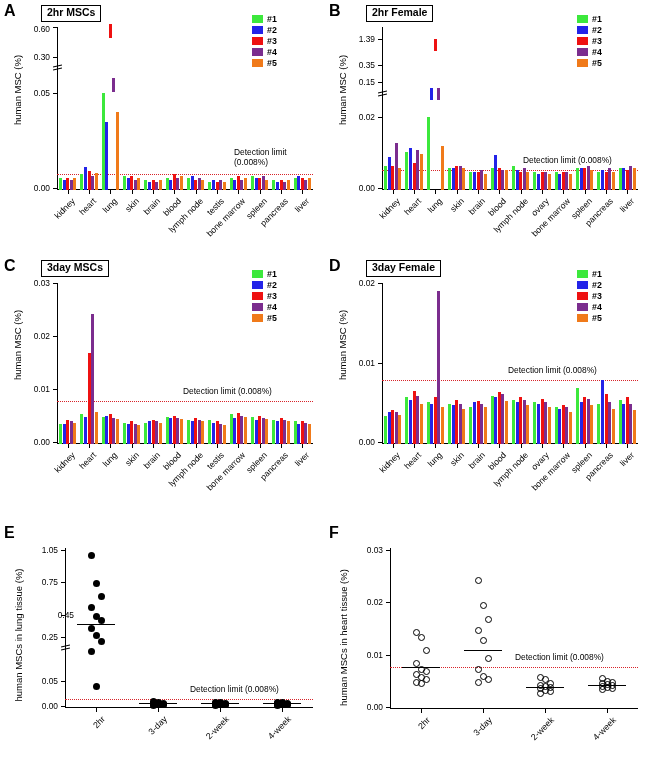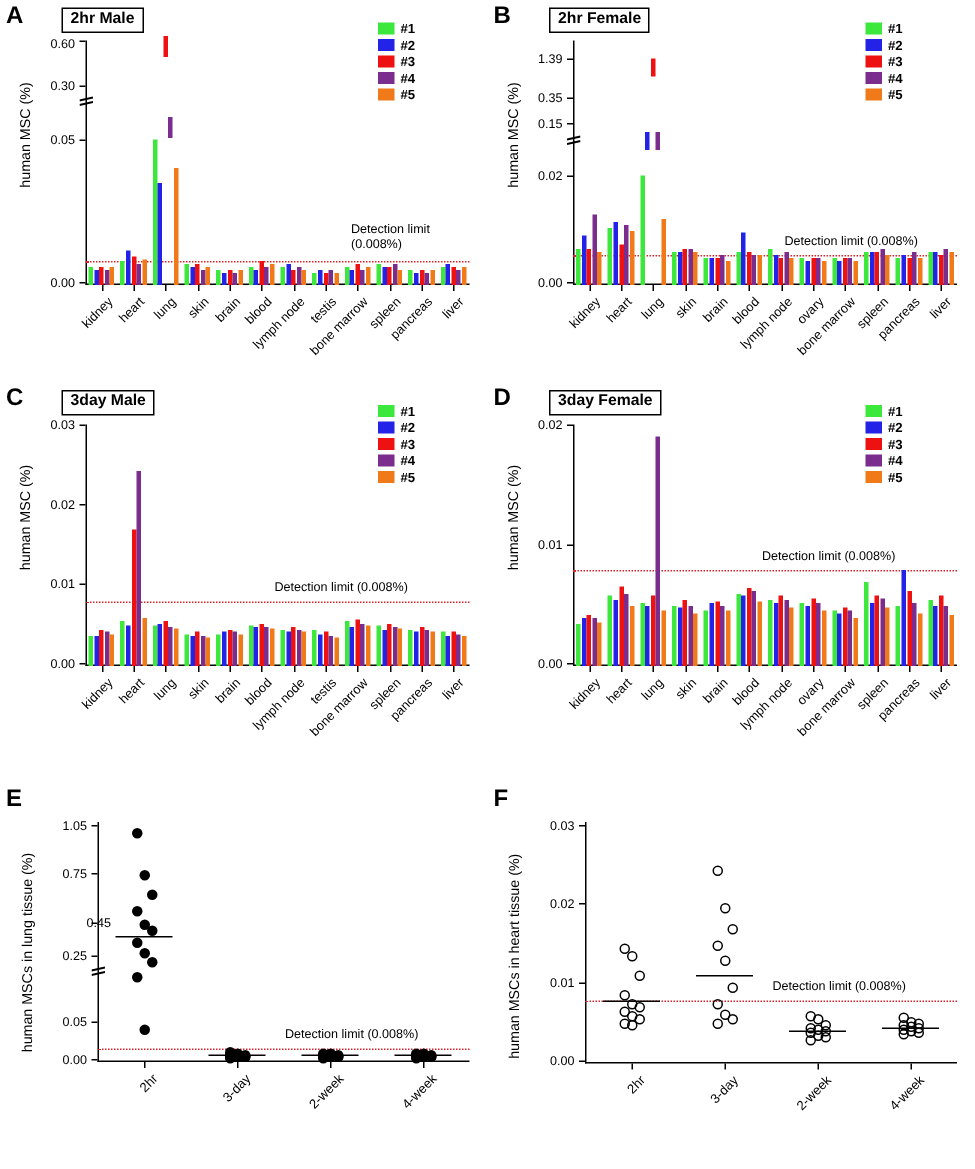--- a/index.html
+++ b/index.html
@@ -142,21 +142,21 @@
     text-align: right;
   }
 </style>
 </head>
 <body>
 
 <div class="page">
 
   <div class="panel" style="left:0;top:0;width:325px;height:230px;">
     <div class="panel-letter" style="left:4px;top:2px;">A</div>
-    <div class="plot-title" style="left:41px;top:5px;">2hr Male</div>
+    <div class="plot-title" style="left:41px;top:5px;">2hr MSCs</div>
     <div class="axis-ylabel" style="left:12px;top:160px;width:140px;">human MSC (%)</div>
 
     <div class="ytick" style="left:18px;top:24px;width:32px;">0.60</div>
     <div class="ytickmark" style="left:53px;top:27px;"></div>
     <div class="ytick" style="left:18px;top:52px;width:32px;">0.30</div>
     <div class="ytickmark" style="left:53px;top:57px;"></div>
     <div class="ytick" style="left:18px;top:88px;width:32px;">0.05</div>
     <div class="ytickmark" style="left:53px;top:93px;"></div>
     <div class="ytick" style="left:18px;top:183px;width:32px;">0.00</div>
     <div class="ytickmark" style="left:53px;top:188px;"></div>
@@ -421,21 +421,21 @@
         <div class="xlab" style="left: 199.667px; top: 196px; width: 62px;">spleen</div>
         <div class="xtickmark" style="left: 281px; top: 190px;"></div>
         <div class="xlab" style="left: 221px; top: 196px; width: 62px;">pancreas</div>
         <div class="xtickmark" style="left: 302.333px; top: 190px;"></div>
         <div class="xlab" style="left: 242.333px; top: 196px; width: 62px;">liver</div>
       </div>
   </div>
 
   <div class="panel" style="left:0;top:255px;width:325px;height:245px;">
     <div class="panel-letter" style="left:4px;top:2px;">C</div>
-    <div class="plot-title" style="left:41px;top:5px;">3day Male</div>
+    <div class="plot-title" style="left:41px;top:5px;">3day MSCs</div>
     <div class="axis-ylabel" style="left:12px;top:160px;width:140px;">human MSC (%)</div>
 
     <div class="ytick" style="left:18px;top:23px;width:32px;">0.03</div>
     <div class="ytickmark" style="left:53px;top:28px;"></div>
     <div class="ytick" style="left:18px;top:76px;width:32px;">0.02</div>
     <div class="ytickmark" style="left:53px;top:81px;"></div>
     <div class="ytick" style="left:18px;top:129px;width:32px;">0.01</div>
     <div class="ytickmark" style="left:53px;top:134px;"></div>
     <div class="ytick" style="left:18px;top:182px;width:32px;">0.00</div>
     <div class="ytickmark" style="left:53px;top:187px;"></div>

